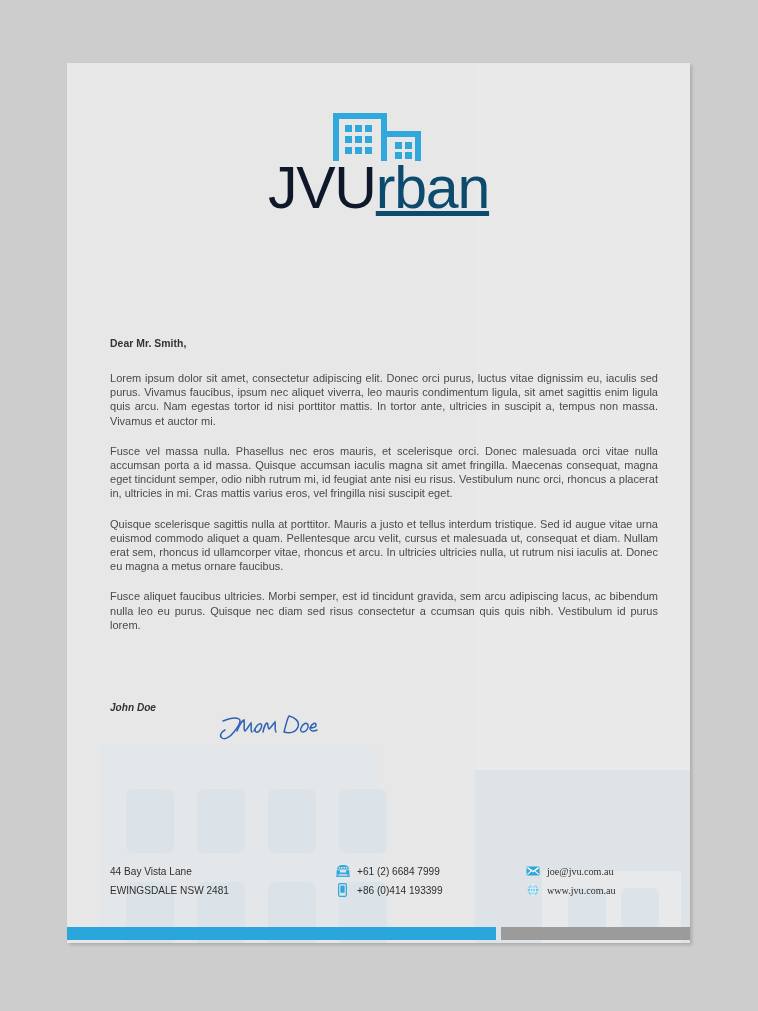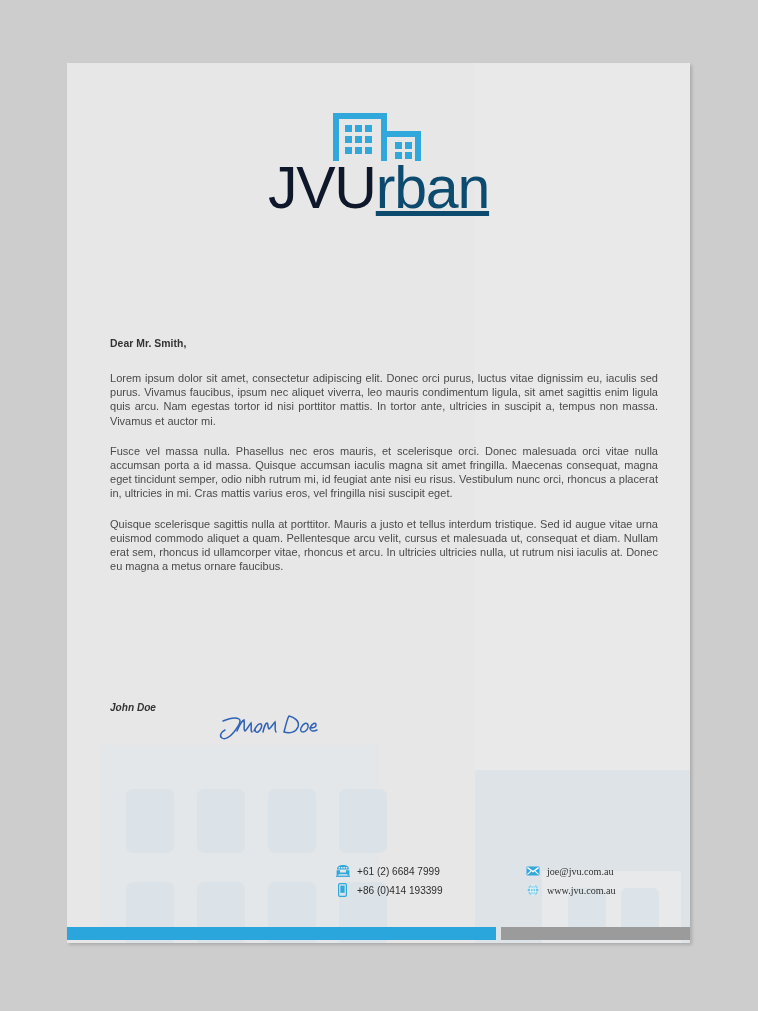--- a/index.html
+++ b/index.html
@@ -230,39 +230,44 @@
       </g>
     </svg>
     <div id="logo-word"><span class="lw-blue">JVU</span><span class="lw-gray">rban</span></div>
   </div>
 
   <div id="letter">
     <div id="greeting">Dear Mr. Smith,</div>
     <p class="para">Lorem ipsum dolor sit amet, consectetur adipiscing elit. Donec orci purus, luctus vitae dignissim eu, iaculis sed purus. Vivamus faucibus, ipsum nec aliquet viverra, leo mauris condimentum ligula, sit amet sagittis enim ligula quis arcu. Nam egestas tortor id nisi porttitor mattis. In tortor ante, ultricies in suscipit a, tempus non massa. Vivamus et auctor mi.</p>
     <p class="para">Fusce vel massa nulla. Phasellus nec eros mauris, et scelerisque orci. Donec malesuada orci vitae nulla accumsan porta a id massa. Quisque accumsan iaculis magna sit amet fringilla. Maecenas consequat, magna eget tincidunt semper, odio nibh rutrum mi, id feugiat ante nisi eu risus. Vestibulum nunc orci, rhoncus a placerat in, ultricies in mi. Cras mattis varius eros, vel fringilla nisi suscipit eget.</p>
     <p class="para">Quisque scelerisque sagittis nulla at porttitor. Mauris a justo et tellus interdum tristique. Sed id augue vitae urna euismod commodo aliquet a quam. Pellentesque arcu velit, cursus et malesuada ut, consequat et diam. Nullam erat sem, rhoncus id ullamcorper vitae, rhoncus et arcu. In ultricies ultricies nulla, ut rutrum nisi iaculis at. Donec eu magna a metus ornare faucibus.</p>
+    <p class="para">Fusce aliquet faucibus ultricies. Morbi semper, est id tincidunt gravida, sem arcu adipiscing lacus, ac bibendum nulla leo eu purus. Quisque nec diam sed risus consectetur a ccumsan quis quis nibh. Vestibulum id purus lorem.</p>
   </div>
 
   <div id="sign-block">
     <div id="sign-name">John Doe</div>
     <svg id="sign-mark" width="100" height="34" viewBox="0 0 100 34">
       <g fill="none" stroke="#2f62b5" stroke-width="1.5" stroke-linecap="round">
         <path d="M5,10 C12,7 18,6 21,8 C24,10 20,16 16,21 C12,26 7,29 4,27 C1,25 3,21 7,19"></path>
         <path d="M19,20 C21,15 24,10 26,9 C27,14 25,19 27,20 C29,19 31,14 33,12 C34,16 32,20 34,21"></path>
         <path d="M36,20 C38,15 41,12 43,13 C45,15 42,20 40,21 C38,22 37,20 37,18"></path>
         <path d="M45,21 C46,16 48,12 49,12 C51,13 49,17 51,18 C53,17 55,13 57,11 C58,15 56,19 58,21"></path>
         <path d="M66,21 C68,13 70,6 71,5 C76,6 82,10 80,16 C78,21 72,23 66,21"></path>
         <path d="M83,17 C85,12 89,11 90,14 C91,17 88,21 85,21 C83,21 82,19 83,17"></path>
         <path d="M92,17 C94,12 98,11 98,14 C98,16 95,17 92,17 C92,20 95,21 99,19"></path>
       </g>
     </svg>
   </div>
 
   <div id="footer-contact">
 
+    <div class="fc-col" id="fc-address">
+      <div class="fc-line">44 Bay Vista Lane</div>
+      <div class="fc-line">EWINGSDALE NSW 2481</div>
+    </div>
 
     <div class="fc-col" id="fc-phones">
       <div class="fc-line">
         <span class="fc-ico">
           <svg width="14" height="12" viewBox="0 0 14 12">
             <g fill="#31a8dc">
               <path d="M7,0 C3.6,0 1.2,1.5 1.2,3.3 L1.2,4.4 L12.8,4.4 L12.8,3.3 C12.8,1.5 10.4,0 7,0 Z"></path>
               <rect x="2.6" y="2.0" width="1.5" height="1.5" fill="#e7e7e7"></rect>
               <rect x="5.0" y="2.0" width="1.5" height="1.5" fill="#e7e7e7"></rect>
               <rect x="7.4" y="2.0" width="1.5" height="1.5" fill="#e7e7e7"></rect>

